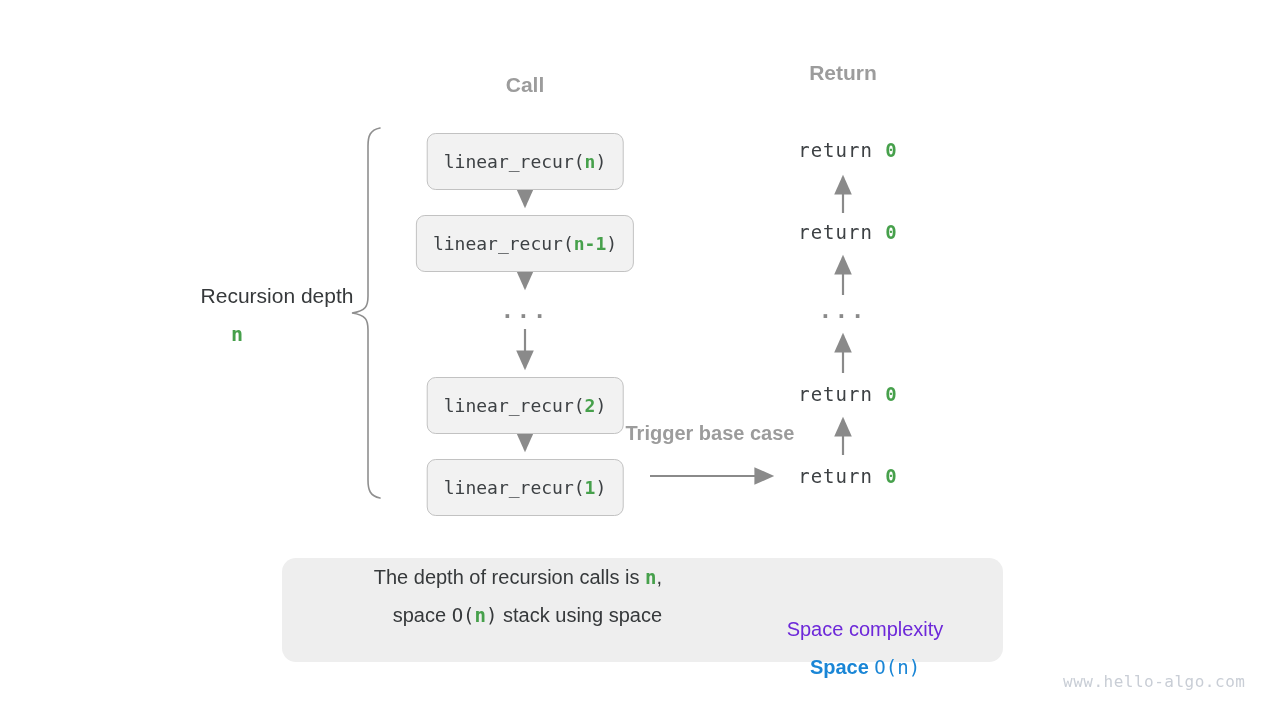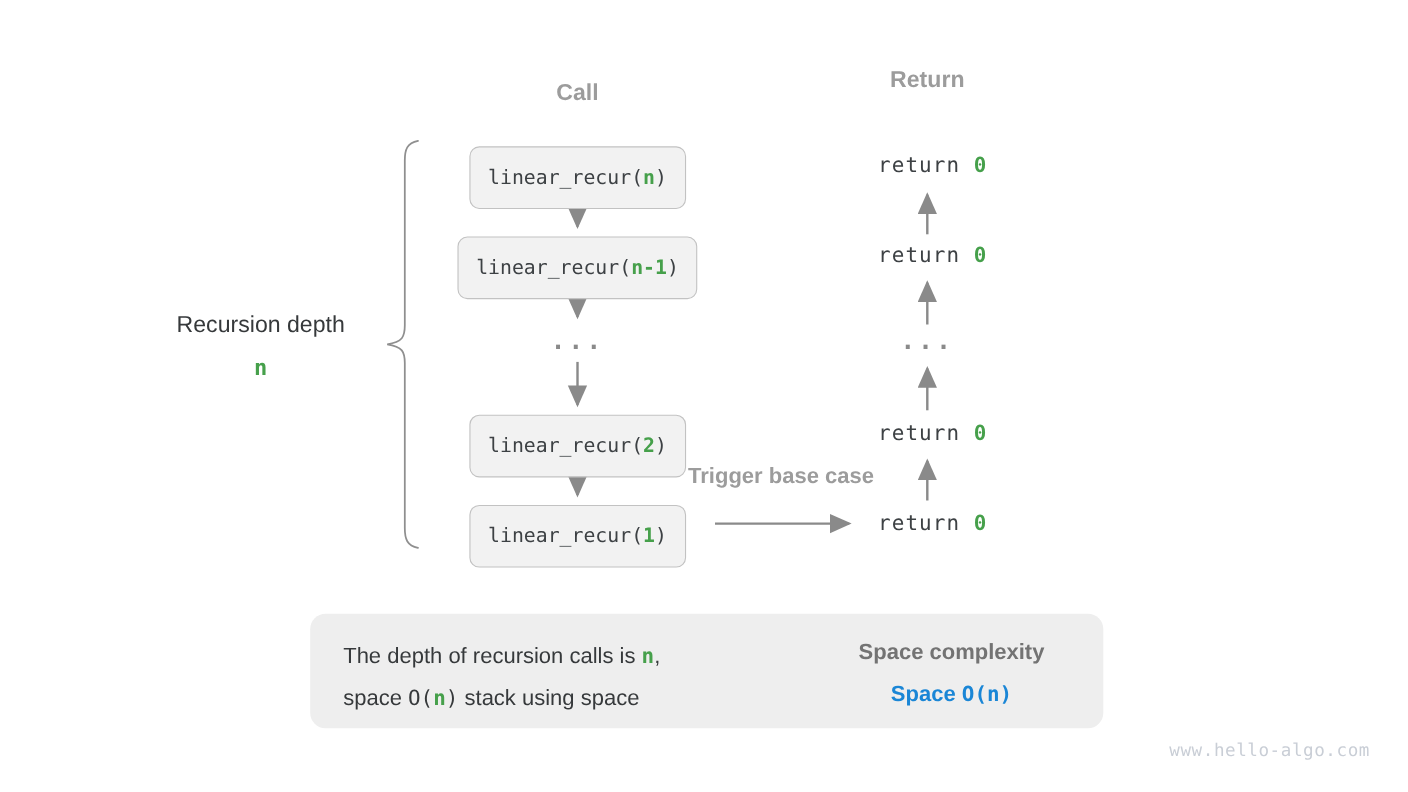--- a/index.html
+++ b/index.html
@@ -45,31 +45,31 @@
   }
   .trigger{
     position:absolute; left:710px; transform:translateX(-50%);
     font-size:20px; font-weight:bold; color:var(--gray-heading); white-space:nowrap;
   }
   .summary{
     position:absolute; left:282px; top:558px; width:721px; height:104px;
     background:var(--summary-bg); border-radius:14px;
   }
   .sum-left{
-    position:absolute; left:30px; top:20px; width:350px; text-align:left;
+    position:absolute; left:30px; top:0; width:350px; text-align:right;
     font-size:20px; line-height:38px; color:#36393b; white-space:nowrap;
   }
   .sum-right{
     position:absolute; left:458px; top:16px; width:250px; text-align:center;
     line-height:38px; white-space:nowrap;
   }
-  .sum-title{font-size:20px; font-weight:bold; color:#737373;}
+  .sum-title{font-size:20px; font-weight:normal; color:#6d28d9;margin-top:36px;}
   .sum-result{font-size:20px; font-weight:bold; color:var(--blue);}
   .mono{font-family:"DejaVu Sans Mono", monospace; font-size:19px;}
-  .mono-blue{font-family:"DejaVu Sans Mono", monospace; font-size:19px; font-weight:bold; color:var(--blue);}
+  .mono-blue{font-family:"DejaVu Sans Mono", monospace; font-size:19px; font-weight:normal; color:var(--blue);}
   .watermark{
     position:absolute; left:1063px; top:672px;
     font-family:"DejaVu Sans Mono", monospace; font-size:16px; color:var(--watermark);
     letter-spacing:0.5px; white-space:nowrap;
   }
 </style>
 </head>
 <body>
 
 <div class="stage">
@@ -99,21 +99,21 @@
 
     <path d="M 380 128 C 370 130, 368 136, 368 146 L 368 296 C 368 306, 366 311, 352 313
              C 366 315, 368 320, 368 330 L 368 480 C 368 490, 370 496, 380 498" fill="none" stroke="#8f8f8f" stroke-width="1.6" stroke-linecap="round"></path>
 
     <polygon points="700,603 728,603 728,594 749,611 728,628 728,619 700,619" fill="#c6c6c6"></polygon>
   </svg>
 
   <div class="hdr" style="left:525px; top:61px;margin-top:12px;">Call</div>
   <div class="hdr" style="left:843px; top:61px;">Return</div>
 
-  <div class="recursion-label" style="top:284px;">Recursion depth</div>
+  <div class="recursion-label" style="top:284px;margin-left:40px;">Recursion depth</div>
   <div class="recursion-n" style="top:322px;">n</div>
 
   <div class="frame" style="top:133px;"><span>linear_recur(</span><span class="green">n</span><span>)</span></div>
   <div class="frame" style="top:215px;"><span>linear_recur(</span><span class="green">n-1</span><span>)</span></div>
   <div class="dots" style="left:525px; top:306px;">...</div>
   <div class="frame" style="top:377px;"><span>linear_recur(</span><span class="green">2</span><span>)</span></div>
   <div class="frame" style="top:459px;"><span>linear_recur(</span><span class="green">1</span><span>)</span></div>
 
   <div class="ret" style="top:139px;"><span>return </span><span class="green">0</span></div>
   <div class="ret" style="top:221px;"><span>return </span><span class="green">0</span></div>

